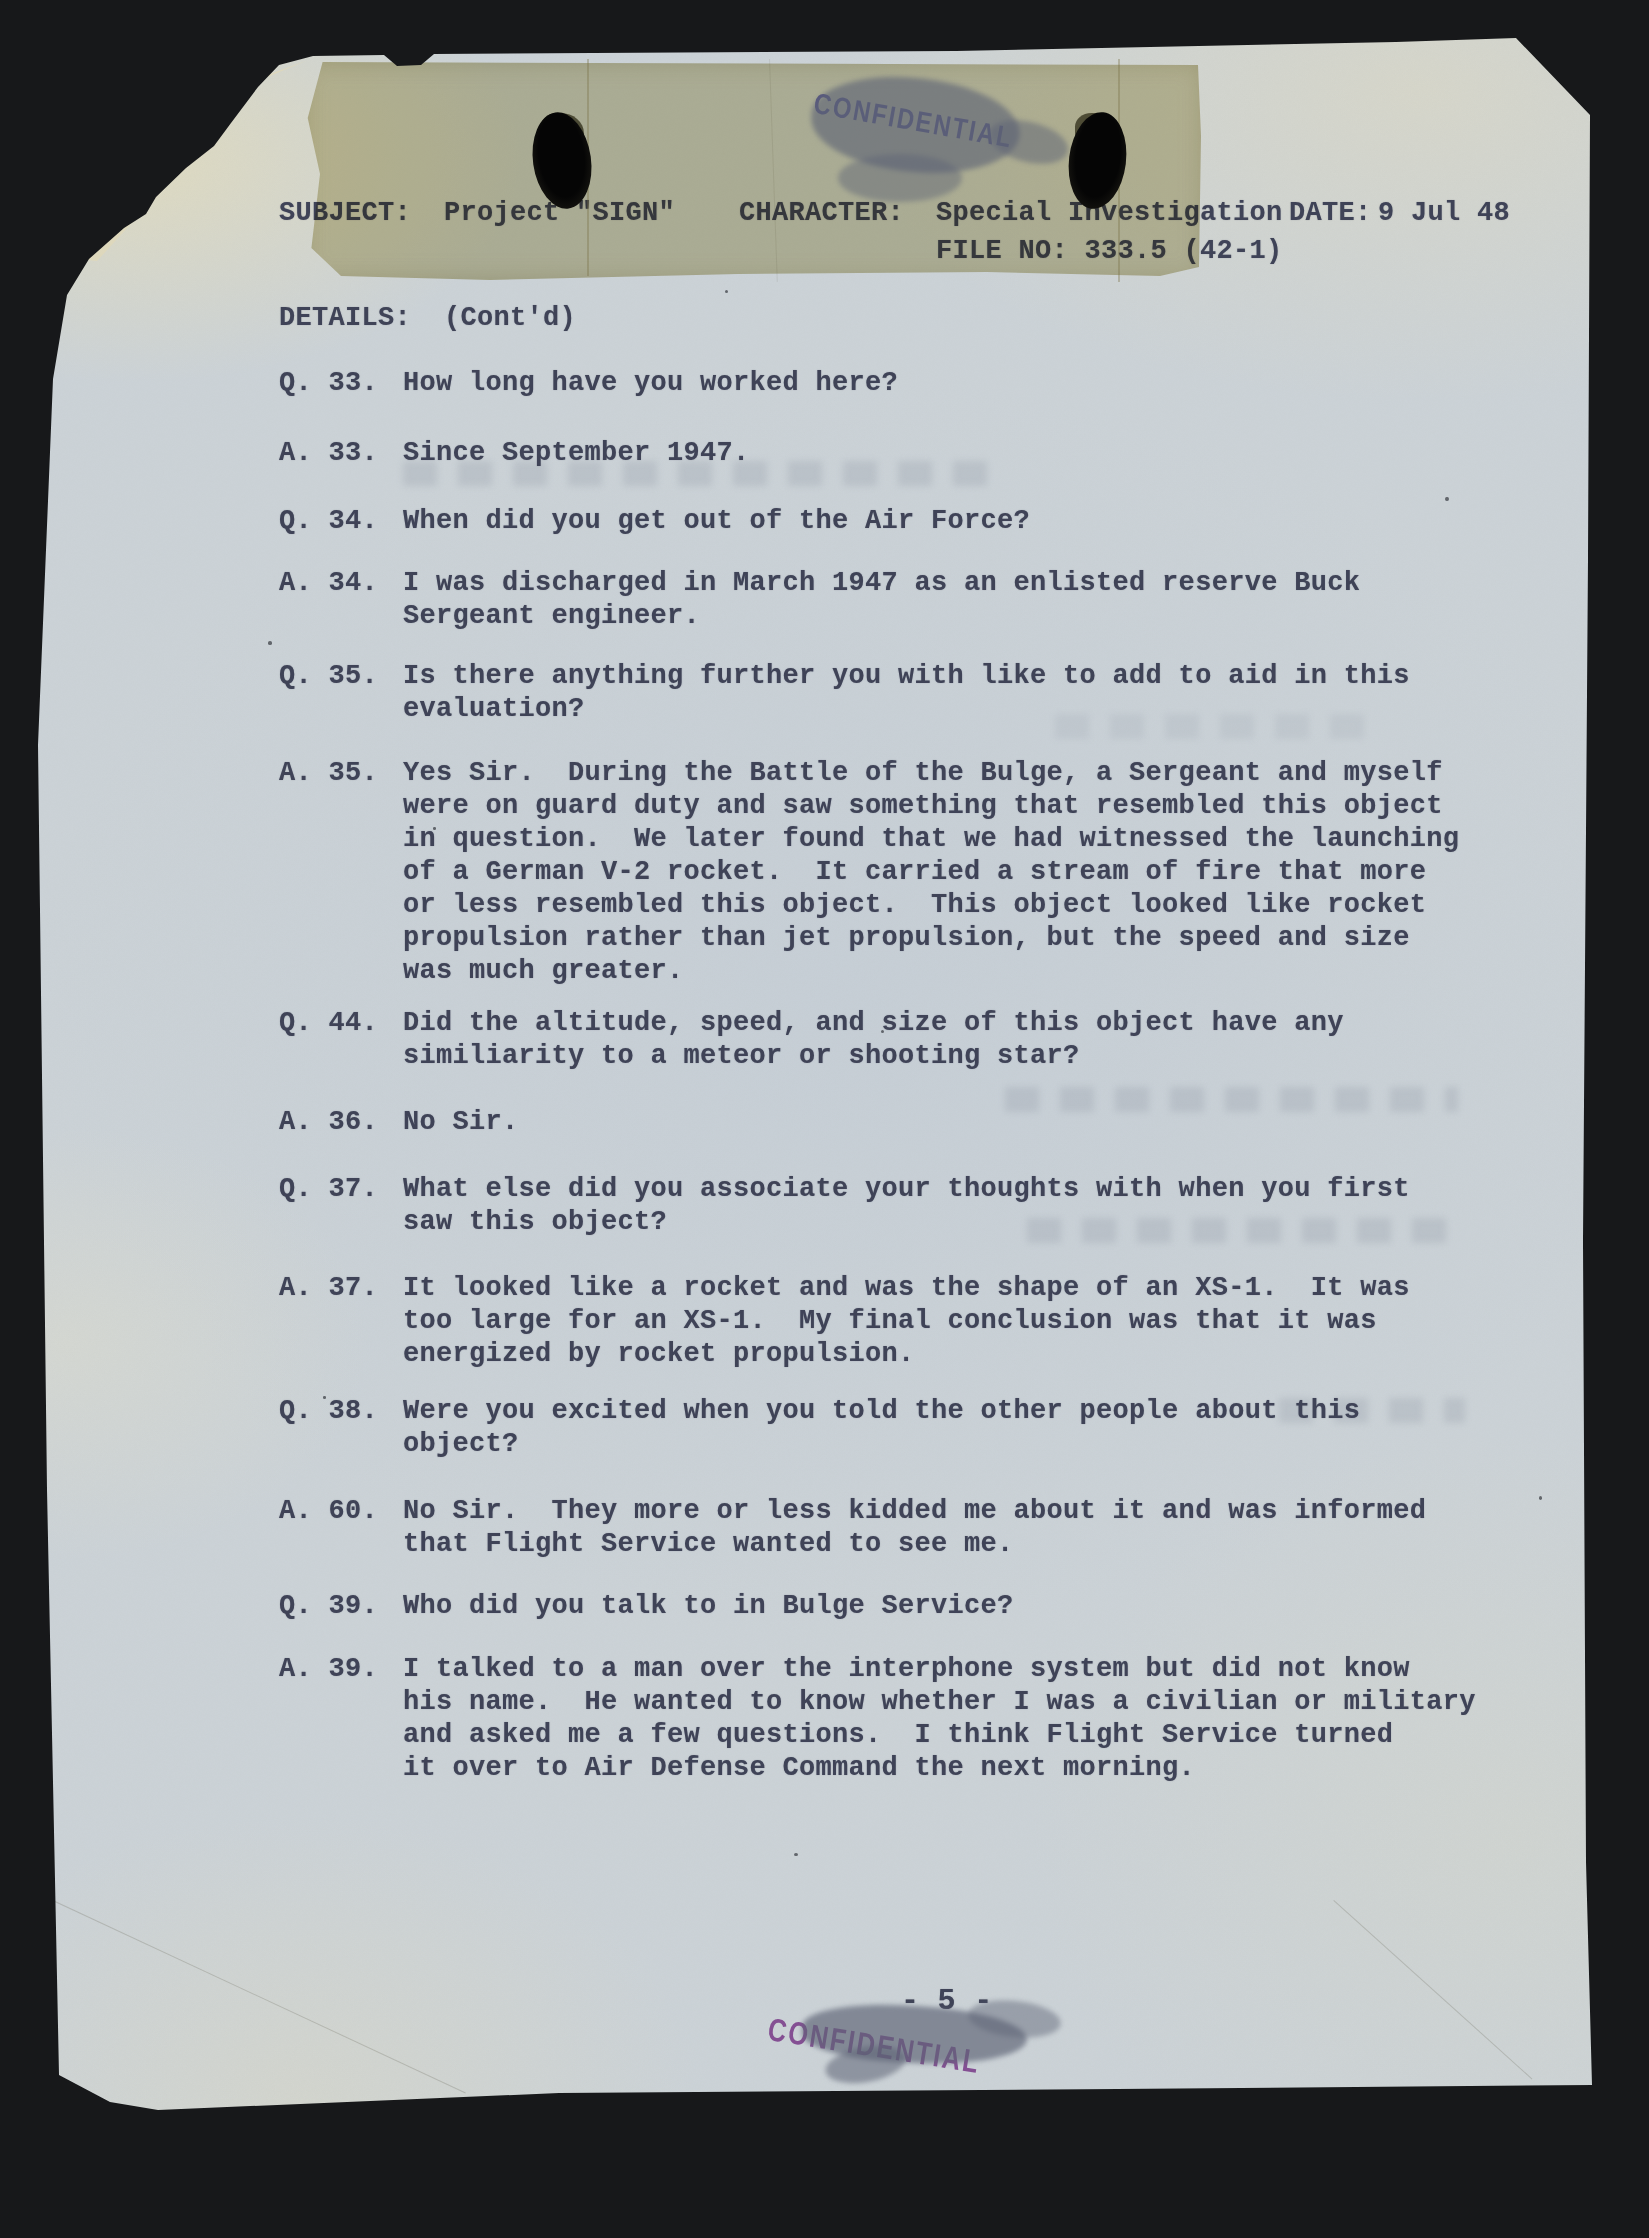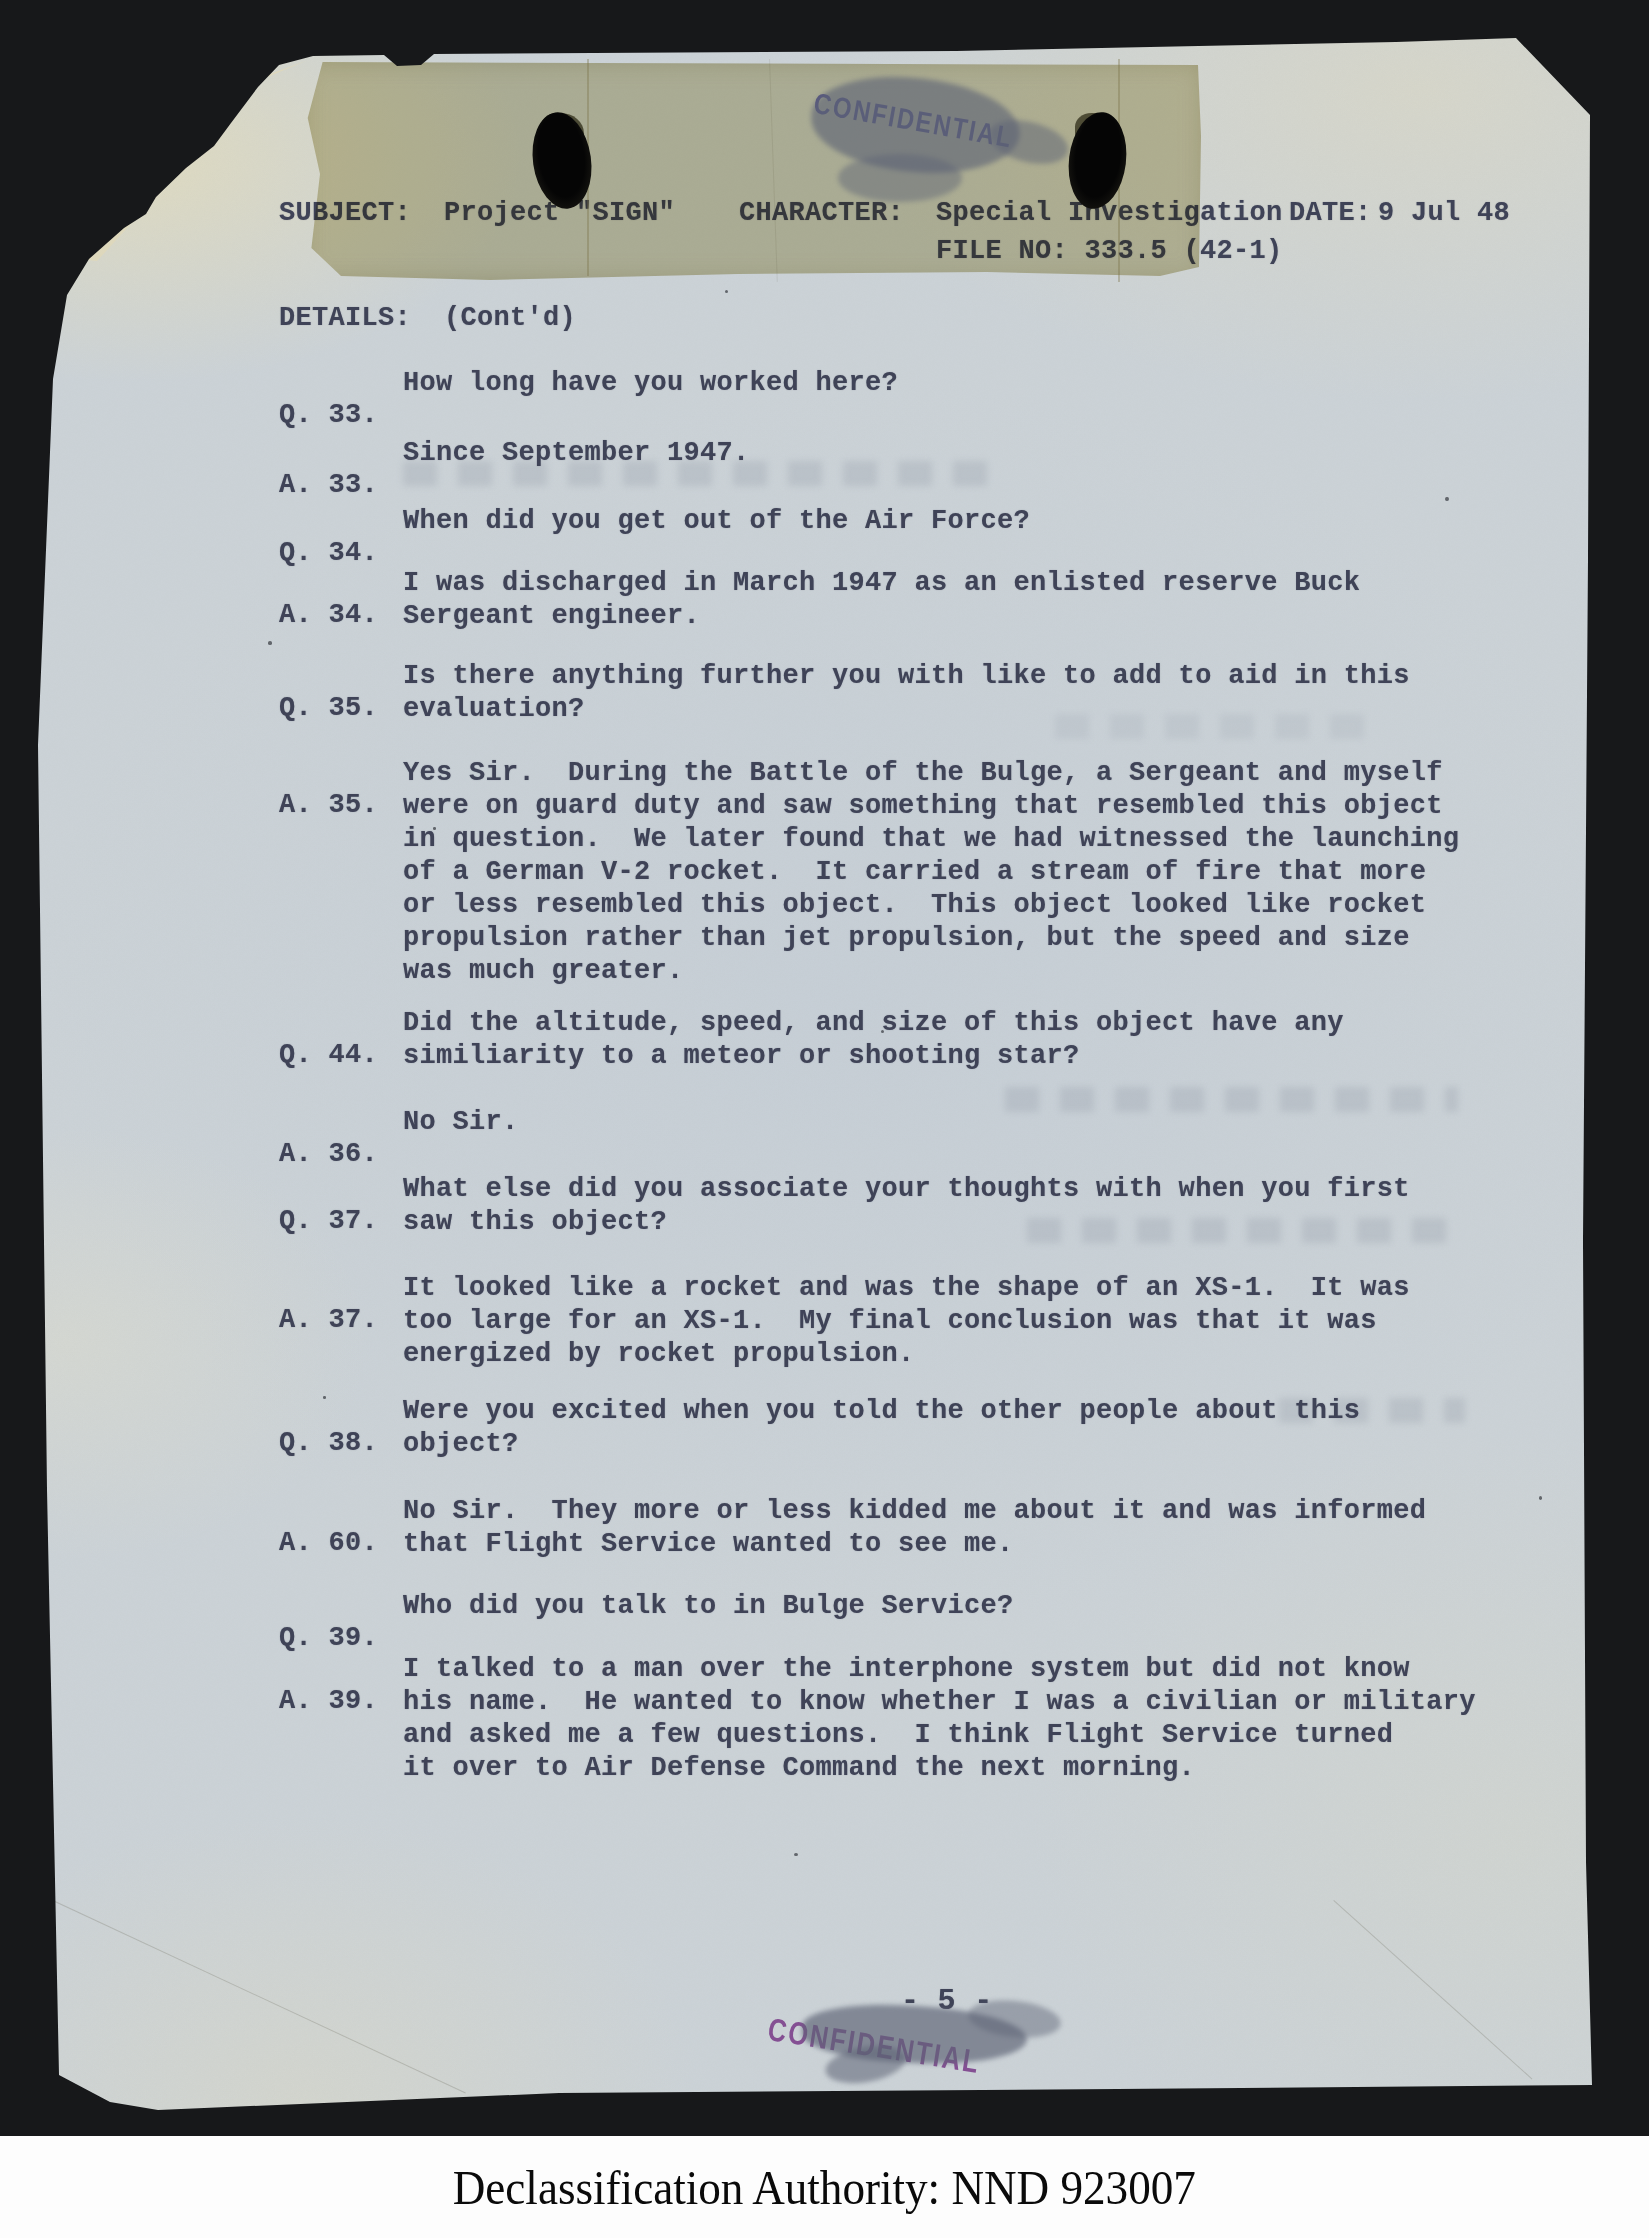--- a/index.html
+++ b/index.html
@@ -22,21 +22,21 @@
   .grain{position:absolute;left:0;top:0;}
   
   .flap{position:absolute;left:60px;top:53px;width:261px;height:223px;
     clip-path:polygon(6.2px 205px,37px 208px,205px 25px,247px 7.4px,186px 30px,99px 130px);
     background:linear-gradient(135deg,#e6e0c6,#dcd6ba 60%,#d2ccb0);}
   
   .typed{position:absolute;font-family:"Liberation Mono","DejaVu Sans Mono",monospace;
     font-size:27px;line-height:33px;font-weight:700;color:#3f4357;white-space:pre;
     letter-spacing:0.3px;text-shadow:0 0 1.2px rgba(63,67,87,.40);margin:0;}
   .qa-row{position:absolute;left:279px;}
-  .qa-label{position:absolute;left:0;top:0;margin-top:32px;}
+  .qa-label{position:absolute;left:0;top:0;}
   .qa-text{position:absolute;left:124px;top:0;}
   
   .tape{position:absolute;left:304px;top:62px;width:900px;height:218px;
     background:rgba(187,179,123,.60);mix-blend-mode:multiply;
     clip-path:polygon(18.6px 0px,894px 3.1px,897px 74px,895px 205px,856px 214px,
       683px 210px,434px 212px,186px 218px,37px 214px,7.4px 186px,16px 112px,3.7px 56px);
     box-shadow:inset 0 0 25px rgba(140,130,75,.35);}
   .crease-v{position:absolute;width:1.9px;background:rgba(120,112,70,.35);}
   
   .hole{position:absolute;border-radius:50%;
@@ -193,17 +193,14 @@
     <div class="speck" style="left:268px;top:641px;width:3.7px;height:3.7px;"></div>
     <div class="speck" style="left:725px;top:290px;width:3.1px;height:3.1px;"></div>
     <div class="speck" style="left:1445px;top:497px;width:3.7px;height:4.3px;"></div>
     <div class="speck" style="left:433px;top:827px;width:2.5px;height:2.5px;"></div>
     <div class="speck" style="left:881px;top:1030px;width:3.1px;height:3.1px;"></div>
     <div class="speck" style="left:1539px;top:1496px;width:3.1px;height:3.7px;"></div>
     <div class="speck" style="left:794px;top:1853px;width:3.7px;height:3.1px;"></div>
     <div class="speck" style="left:323px;top:1396px;width:2.5px;height:2.5px;"></div>
   </div>
 
-  <div id="footer-bar">
-    <span id="footer-text">Declassification Authority: NND 923007</span>
-  </div>
 </div>
 
 
 </body></html>

